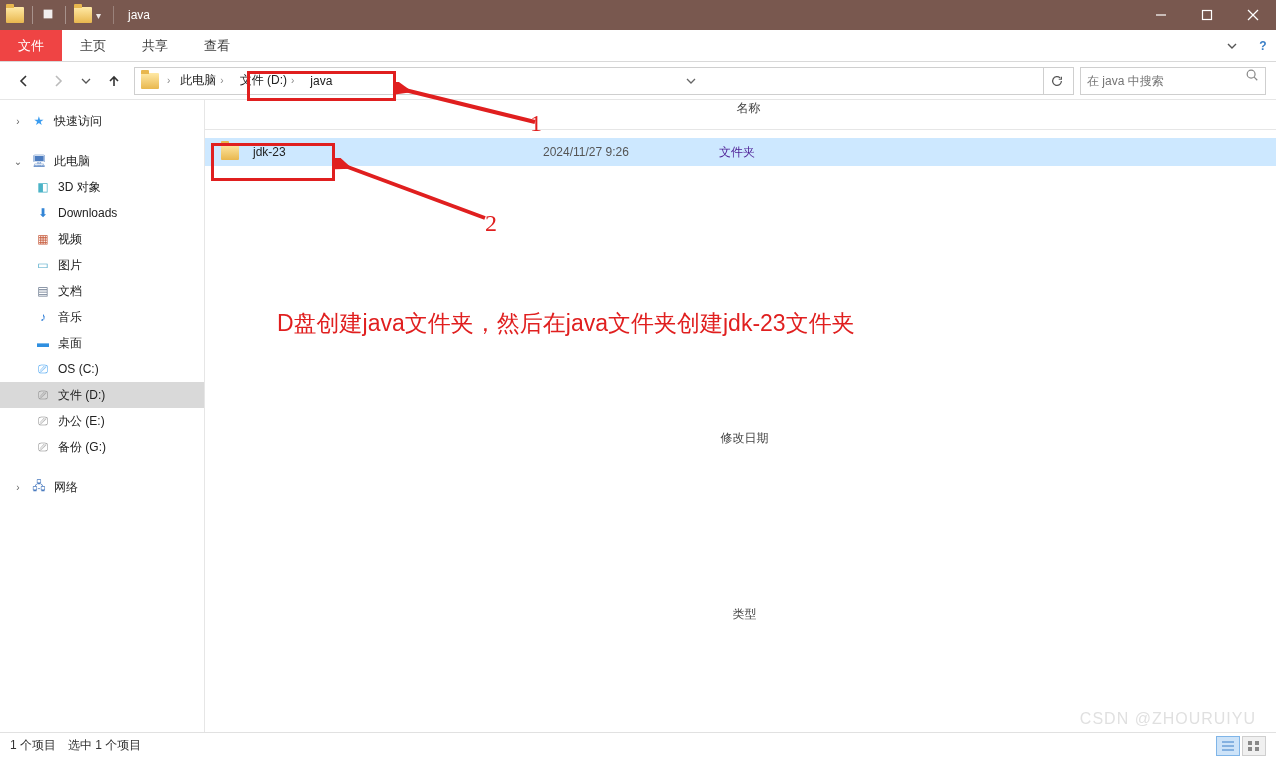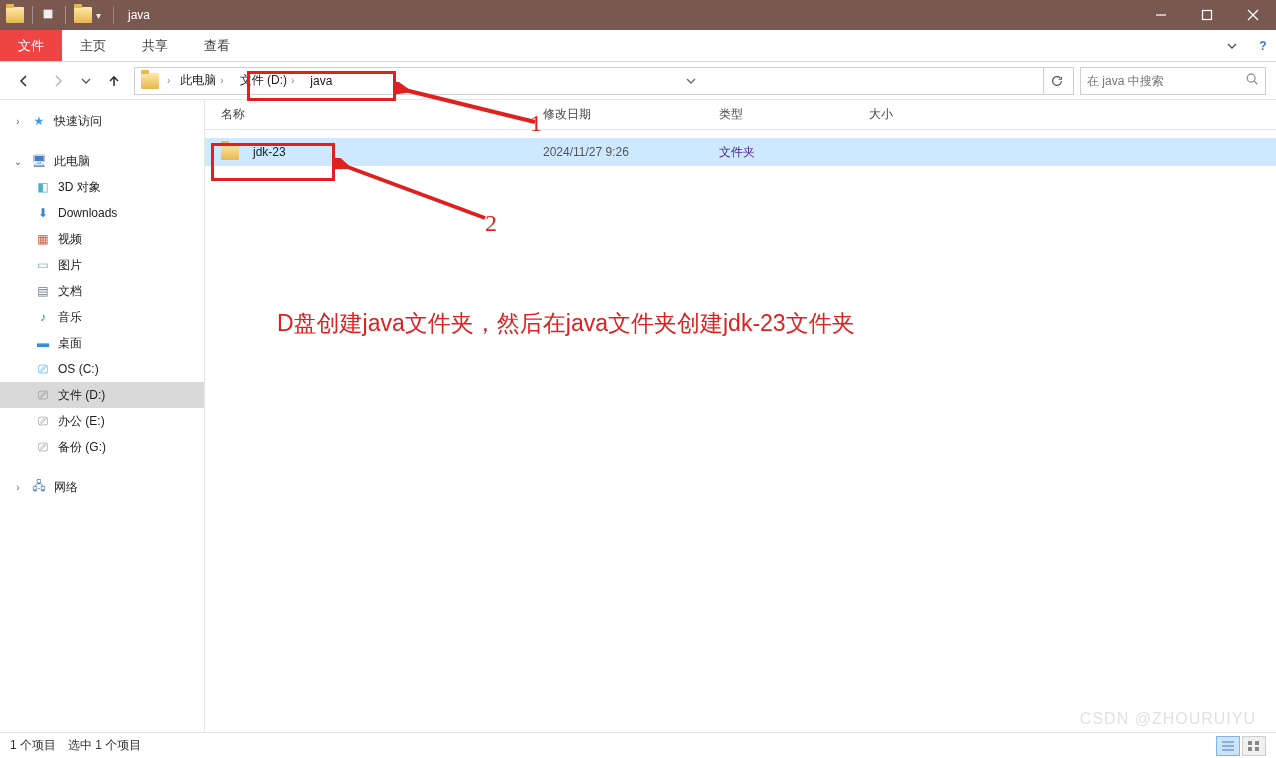--- a/index.html
+++ b/index.html
@@ -24,21 +24,21 @@
 .ribbon .expand{margin-left:auto;width:36px;display:flex;align-items:center;justify-content:center;color:#555;}
 
 
 .navbar{height:38px;border-bottom:1px solid #e6e6e6;display:flex;align-items:center;padding:4px 10px;gap:6px;}
 .navbtn{width:28px;height:28px;display:flex;align-items:center;justify-content:center;color:#555;}
 .navbtn.disabled{color:#bbb;}
 .crumb-wrap{flex:1;height:28px;border:1px solid #cfcfcf;display:flex;align-items:center;padding:0 4px;background:#fff;}
 .crumb{display:flex;align-items:center;height:100%;padding:0 6px;font-size:12px;color:#222;}
 .crumb .arr{margin:0 4px;color:#888;font-size:10px;}
 .refresh{width:26px;height:26px;display:flex;align-items:center;justify-content:center;border-left:1px solid #cfcfcf;margin-left:auto;color:#555;}
-.searchbox{width:186px;height:28px;border:1px solid #cfcfcf;display:flex;align-items:center;padding:0 6px;color:#888;}
+.searchbox{width:186px;height:28px;border:1px solid #cfcfcf;display:flex;padding:0 6px;color:#888;}
 .searchbox input{border:none;outline:none;flex:1;font-size:12px;color:#333;background:transparent;}
 .searchbox .mag{color:#888;}
 
 
 .body{display:flex;height:calc(758px - 30px - 32px - 38px - 26px);}
 .sidebar{width:205px;border-right:1px solid #e6e6e6;padding:8px 0;overflow:hidden;}
 .tree-item{display:flex;align-items:center;height:26px;padding-left:12px;gap:6px;color:#222;font-size:12px;}
 .tree-item .tw{width:12px;text-align:center;color:#666;font-size:10px;}
 .tree-item.sub{padding-left:34px;}
 .tree-item.selected{background:#d9d9d9;}
@@ -51,21 +51,21 @@
 .ic-img{color:#4ba6c7;}
 .ic-doc{color:#6b7a8f;}
 .ic-mus{color:#2a7bd6;}
 .ic-desk{color:#2f8fe0;}
 .ic-drive{color:#888;}
 .ic-osdrive{color:#3a9cf0;}
 .ic-net{color:#4b7bbf;}
 
 
 .content{flex:1;position:relative;}
-.cols{height:30px;display:flex;align-items:center;border-bottom:1px solid #e6e6e6;font-size:12px;color:#444;padding-left:8px;}
+.cols{height:30px;display:flex;align-items:center;border-bottom:1px solid #e6e6e6;font-size:12px;color:#444;padding-left:8px;flex-direction:column;}
 .col-name{flex:0 0 330px;padding-left:8px;}
 .col-date{flex:0 0 176px;}
 .col-type{flex:0 0 150px;}
 .col-size{flex:0 0 120px;}
 .filerow{height:28px;display:flex;align-items:center;font-size:12px;color:#222;padding-left:8px;}
 .filerow.selected{background:#cde8ff;}
 .cell-name{flex:0 0 330px;display:flex;align-items:center;gap:14px;padding-left:8px;}
 .cell-date{flex:0 0 176px;color:#555;}
 .cell-type{flex:0 0 150px;color:#4c1d95;}
 .cell-size{flex:0 0 120px;}

